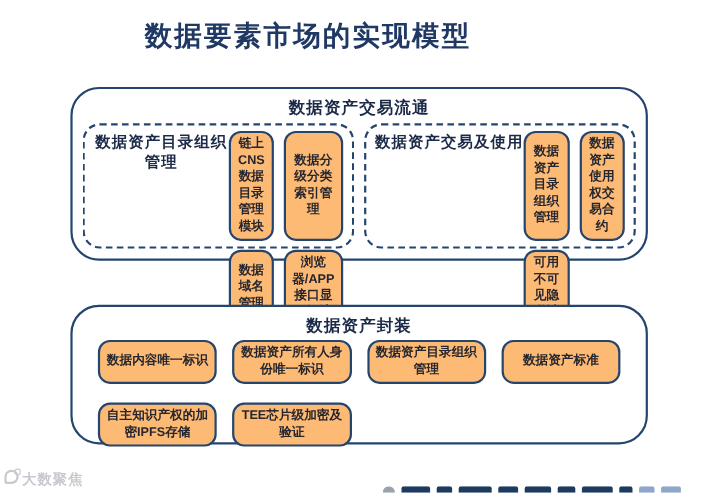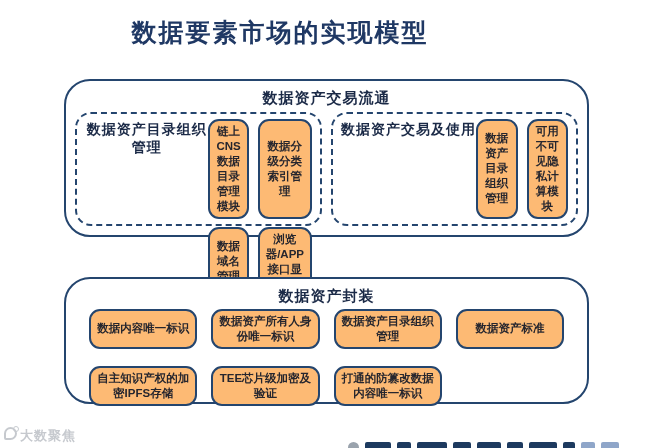--- a/index.html
+++ b/index.html
@@ -94,37 +94,37 @@
         <div class="node">数据分级分类索引管理</div>
         <div class="node">数据域名管理解析服务</div>
         <div class="node">浏览器/APP接口显示及访问数据目录</div>
       </div>
     </div>
 
     <div class="group">
       <div class="group-title">数据资产交易及使用</div>
       <div class="group-grid">
         <div class="node">数据资产目录组织管理</div>
+        <div class="node">数据资产使用权交易合约</div>
         <div class="node">可用不可见隐私计算模块</div>
       </div>
     </div>
 
   </div>
 </div>
 
 <div class="section section-packaging">
   <div class="section-title">数据资产封装</div>
   <div class="pack-grid">
     <div class="node">数据内容唯一标识</div>
     <div class="node">数据资产所有人身份唯一标识</div>
     <div class="node">数据资产目录组织管理</div>
     <div class="node">数据资产标准</div>
     <div class="node">自主知识产权的加密IPFS存储</div>
     <div class="node">TEE芯片级加密及验证</div>
-    <div class="node">打通的防篡改数据内容唯一标识</div>
   </div>
 </div>
 
 <div class="watermark">
   <span class="wm-icon"></span>
   <span>大数聚焦</span>
 </div>
 
 <div class="cutoff">
   <span class="dot"></span>

